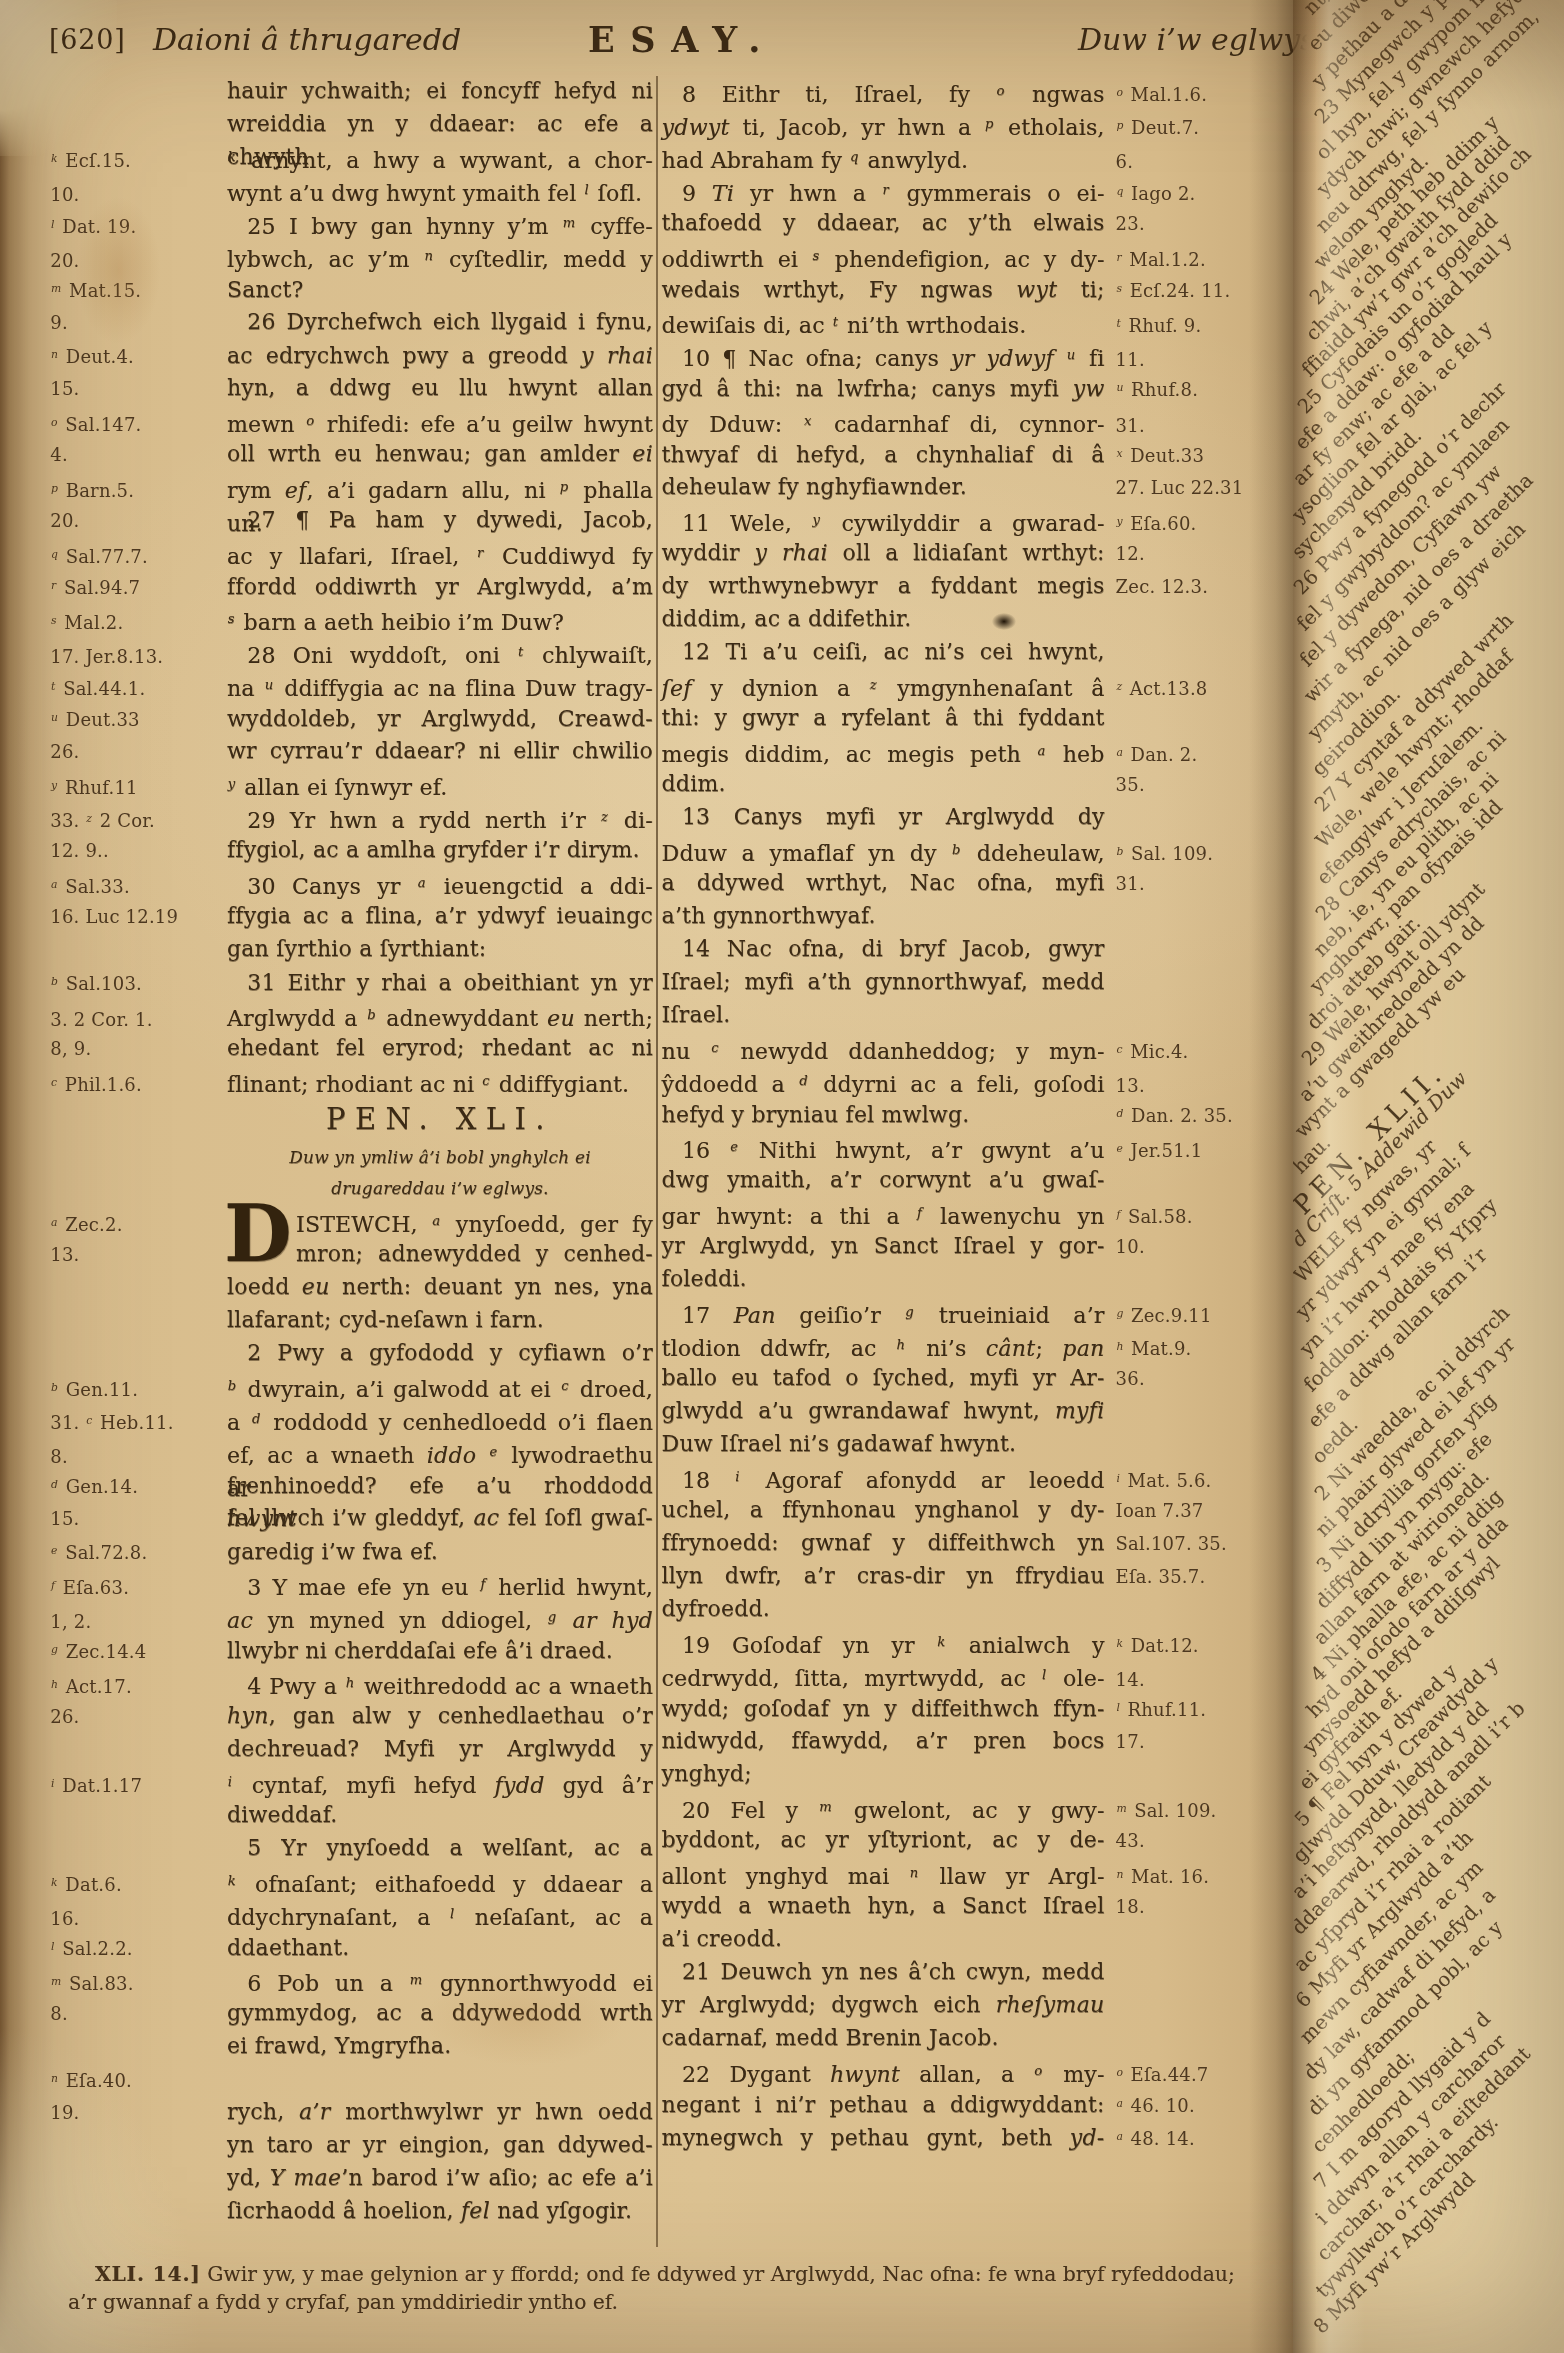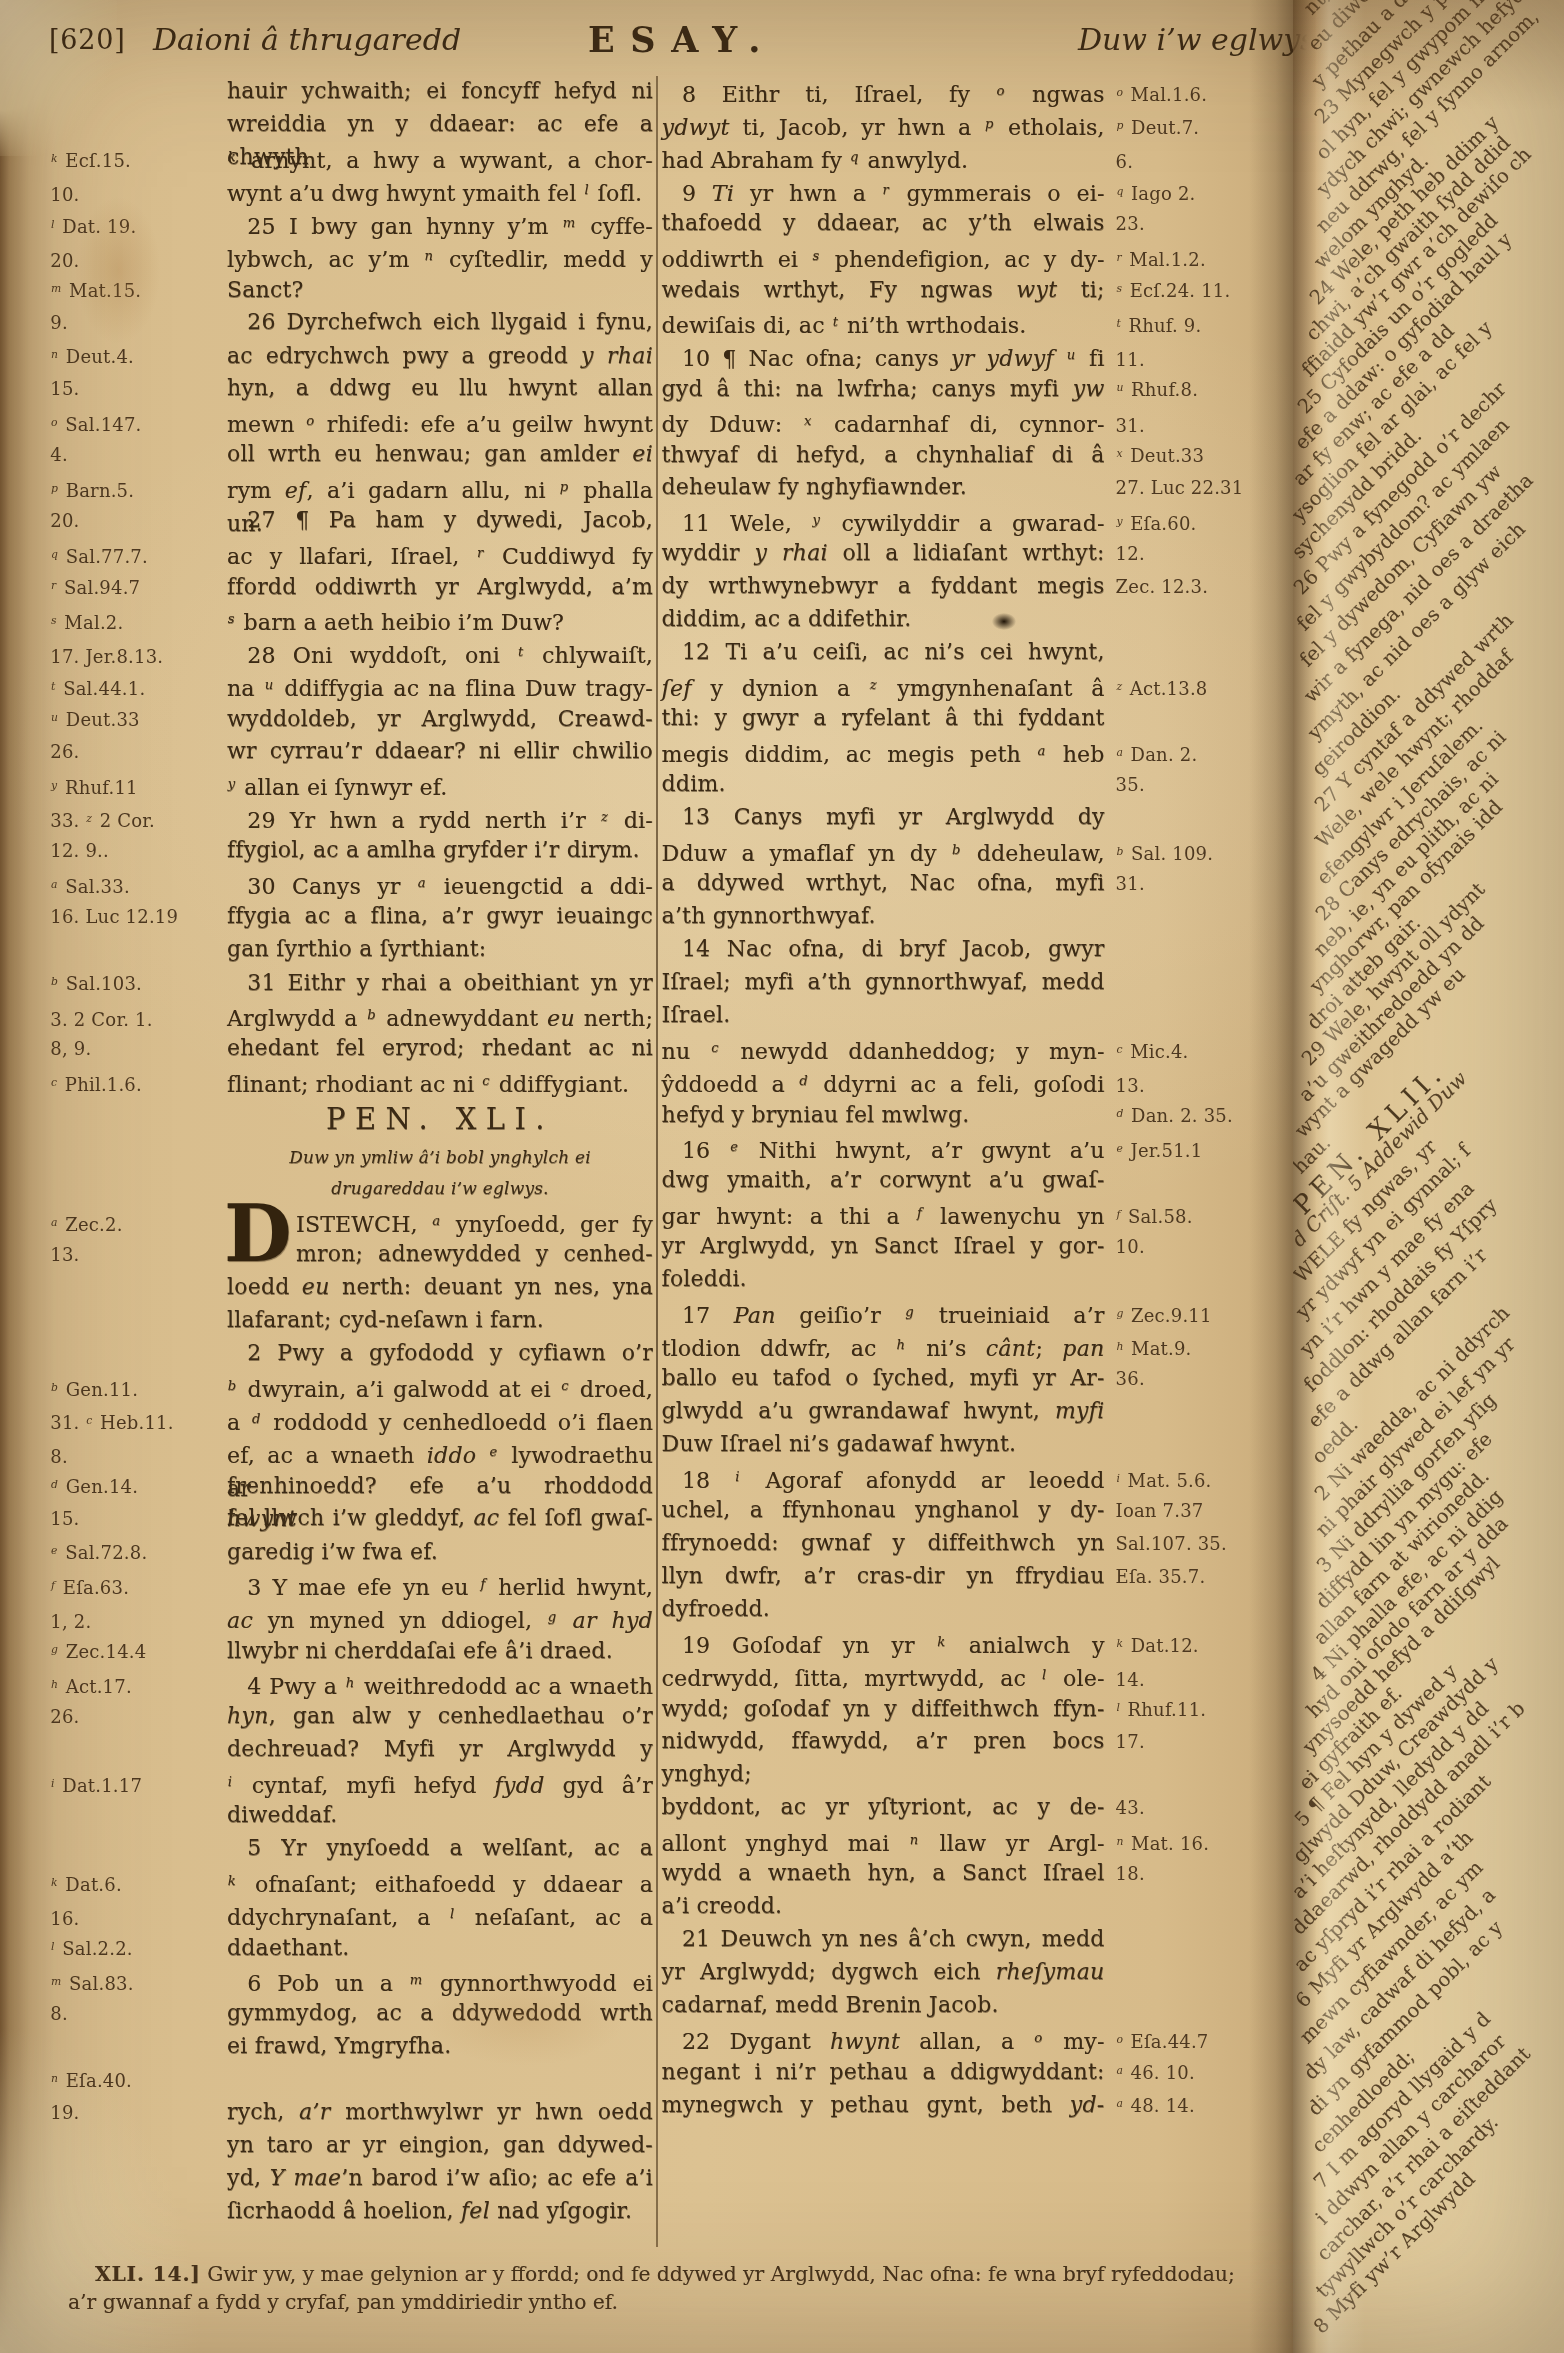--- a/index.html
+++ b/index.html
@@ -184,21 +184,21 @@
         <div class="row end">
           <span class="note">12. 9..</span>
           <span class="line">ffygiol, ac a amlha gryfder i’r dirym.</span>
         </div>
         <div class="row v">
           <span class="note"><sup>a</sup> Sal.33.</span>
           <span class="line">30 Canys yr <sup>a</sup> ieuengctid a ddi-</span>
         </div>
         <div class="row">
           <span class="note">16. Luc 12.19</span>
-          <span class="line">ffygia ac a flina, a’r gwyr ieuaingc</span>
+          <span class="line">ffygia ac a flina, a’r ydwyf ieuaingc</span>
         </div>
         <div class="row end">
           <span class="note"></span>
           <span class="line">gan ſyrthio a ſyrthiant:</span>
         </div>
         <div class="row v">
           <span class="note"><sup>b</sup> Sal.103.</span>
           <span class="line">31 Eithr y rhai a obeithiant yn yr</span>
         </div>
         <div class="row">
@@ -551,20 +551,24 @@
           <span class="line">wydd; goſodaf yn y diffeithwch ffyn-</span>
           <span class="note"><sup>l</sup> Rhuf.11.</span>
         </div>
         <div class="row">
           <span class="line">nidwydd, ffawydd, a’r pren bocs</span>
           <span class="note">17.</span>
         </div>
         <div class="row end">
           <span class="line">ynghyd;</span>
           <span class="note"></span>
+        </div>
+        <div class="row v">
+          <span class="line">20 Fel y <sup>m</sup> gwelont, ac y gwy-</span>
+          <span class="note"><sup>m</sup> Sal. 109.</span>
         </div>
         <div class="row">
           <span class="line">byddont, ac yr yſtyriont, ac y de-</span>
           <span class="note">43.</span>
         </div>
         <div class="row">
           <span class="line">allont ynghyd mai <sup>n</sup> llaw yr Argl-</span>
           <span class="note"><sup>n</sup> Mat. 16.</span>
         </div>
         <div class="row">

